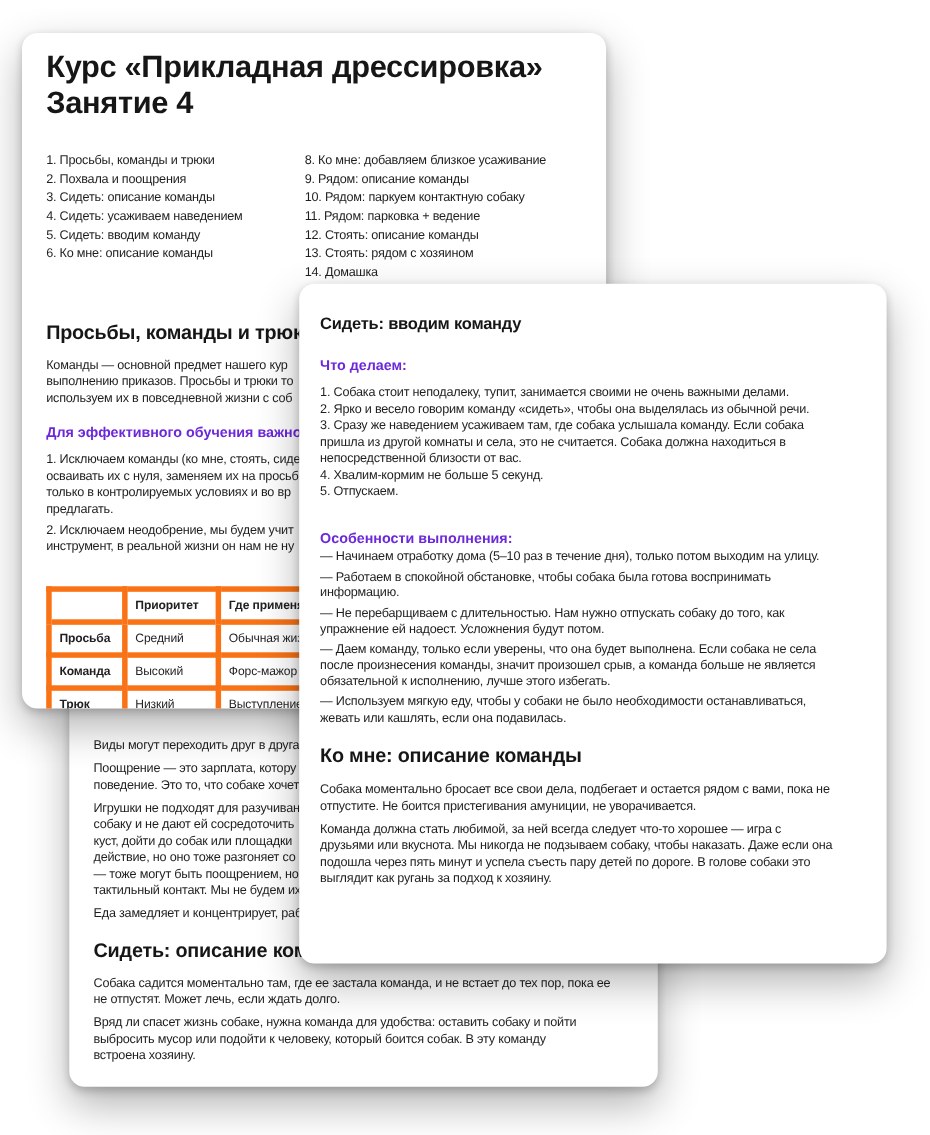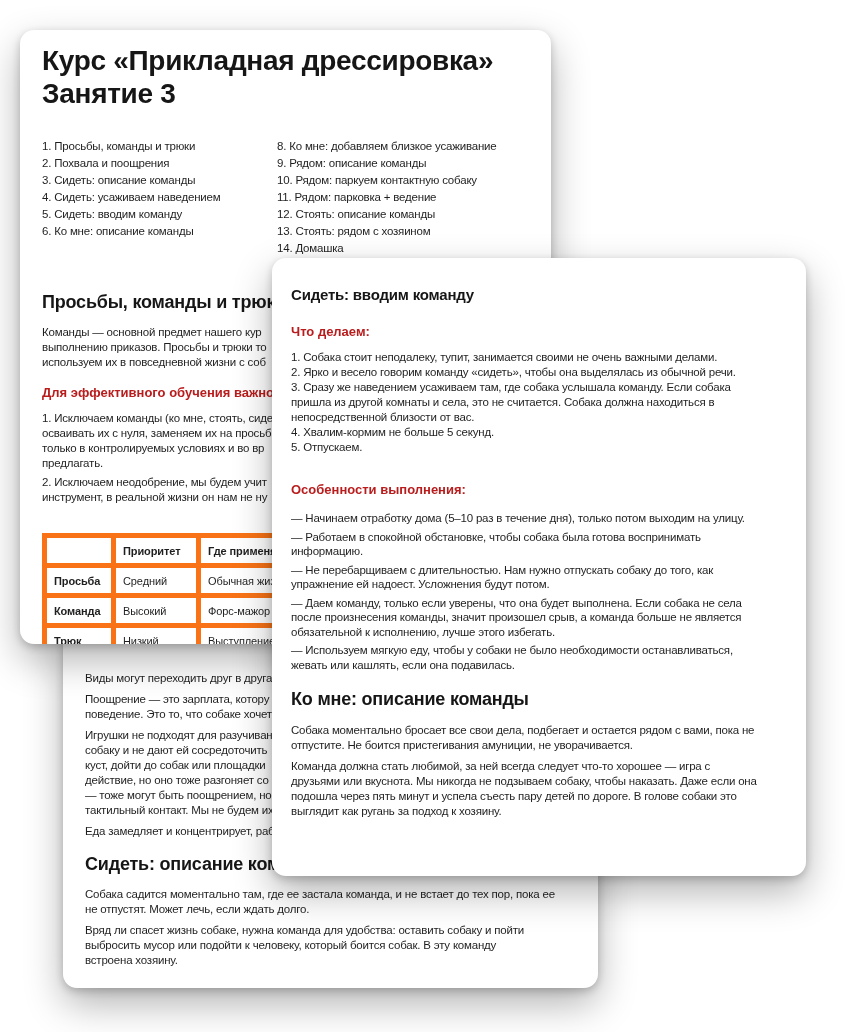--- a/index.html
+++ b/index.html
@@ -13,21 +13,21 @@
     position:absolute;background:#ffffff;border-radius:14px;
     box-shadow:0 3px 8px rgba(0,0,0,.20), 0 16px 38px rgba(0,0,0,.30);
     overflow:hidden;box-sizing:border-box;
   }
   #page1{left:20px;top:30px;width:531px;height:614px;z-index:2;padding:14px 0 0 22px;}
   #page2{left:63px;top:627px;width:535px;height:361px;z-index:1;padding:44px 0 0 22px;}
   #page3{left:272px;top:258px;width:534px;height:618px;z-index:3;padding:24px 0 0 19px;}
 
   .h1{font-size:28px;line-height:33px;font-weight:700;letter-spacing:-.3px;color:#161616;}
   .section-h{font-size:18px;line-height:23px;font-weight:700;letter-spacing:-.2px;color:#161616;white-space:nowrap;}
-  .sub-h{font-size:13px;line-height:18px;font-weight:700;color:#b91c1c;white-space:nowrap;}
+  .sub-h{font-size:13px;line-height:18px;font-weight:700;color:#6d28d9;white-space:nowrap;}
   .front-title{font-size:15px;line-height:26px;font-weight:700;letter-spacing:-.2px;color:#161616;}
 
   .line{font-size:11.5px;line-height:15px;letter-spacing:-.2px;white-space:nowrap;}
   .toc{margin-top:28px;display:flex;}
   .toc-col .line{line-height:17px;}
   .toc-col-left{width:235px;flex:0 0 235px;}
   .para{margin-bottom:6px;}
   .note-para{margin-bottom:4px;}
   .note-para .line{line-height:14.5px;}
 
@@ -47,30 +47,30 @@
   table.cmp td.rowlabel{font-weight:700;}
   .c0{width:50px;min-width:50px;} .c1{width:66px;min-width:66px;}
   .c2{width:97px;min-width:97px;} .c3{width:70px;min-width:70px;}
 
   #page2 .sec-h-wrap{margin-top:14px;}
   #page2 .after-h{margin-top:11px;}
 
   #page3 .sub1-wrap{margin-top:15px;}
   #page3 .steps{margin-top:9px;}
   #page3 .sub2-wrap{margin-top:26px;}
-  #page3 .notes{margin-top:12px;}
+  #page3 .notes{margin-top:0;}
   #page3 .h2-wrap{margin-top:16px;}
   #page3 .after-h{margin-top:12px;}
 </style>
 </head>
 <body>
 
 <div class="card" id="page1">
   <div class="h1">Курс «Прикладная дрессировка»</div>
-  <div class="h1">Занятие 3</div>
+  <div class="h1">Занятие 4</div>
 
   <div class="toc">
     <div class="toc-col toc-col-left">
         <div class="line">1. Просьбы, команды и трюки</div>
         <div class="line">2. Похвала и поощрения</div>
         <div class="line">3. Сидеть: описание команды</div>
         <div class="line">4. Сидеть: усаживаем наведением</div>
         <div class="line">5. Сидеть: вводим команду</div>
         <div class="line">6. Ко мне: описание команды</div>
       </div>

